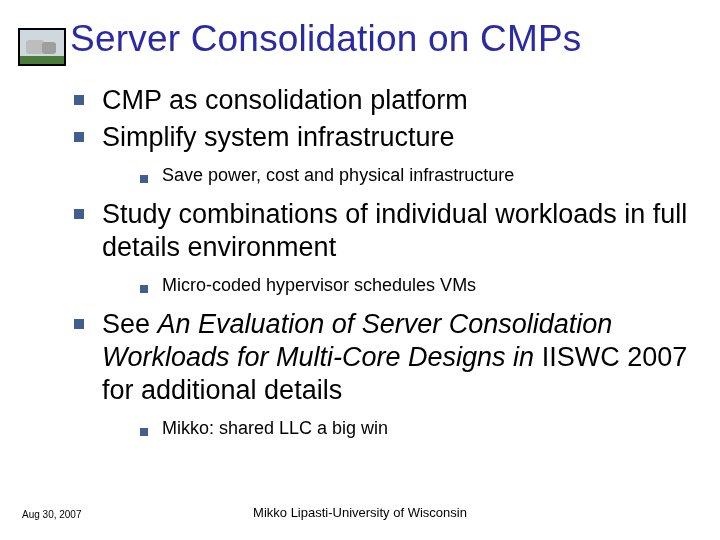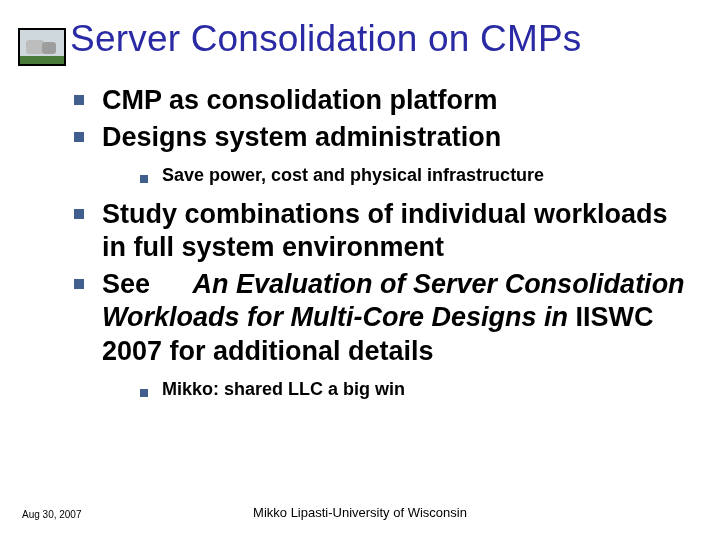--- a/index.html
+++ b/index.html
@@ -58,21 +58,20 @@
     list-style: none;
     margin: 0;
     padding: 0;
   }
   ul.l1 > li {
     font-size: 27px;
     line-height: 1.23;
     margin-bottom: 4px;
     position: relative;
     padding-left: 34px;
-    font-weight: bold;
   }
   ul.l1 > li::before {
     content: "";
     position: absolute;
     left: 6px;
     top: 11px;
     width: 10px;
     height: 10px;
     background: #405f8f;
   }
@@ -90,21 +89,21 @@
   }
   ul.l2 > li::before {
     content: "";
     position: absolute;
     left: 38px;
     top: 11px;
     width: 8px;
     height: 8px;
     background: #405f8f;
   }
-  .ref-line em, .italic { font-style: italic; margin-left: 35px; }
+  .ref-line em, .italic { font-style: italic; }
   .footer-left {
     position: absolute;
     left: 22px;
     bottom: 20px;
     font-size: 10px;
   }
   .footer-center {
     position: absolute;
     bottom: 20px;
     left: 0;
@@ -124,29 +123,34 @@
     <div class="cow2"></div>
   </div>
   <div class="title">Server Consolidation on CMPs</div>
 
   <div class="content">
     <ul class="l1">
       <li>
         <span>CMP as consolidation platform</span>
       </li>
       <li>
-        <span>Designs system administration</span>
+        <span>Simplify system infrastructure</span>
         <ul class="l2">
           <li>
             <span>Save power, cost and physical infrastructure</span>
           </li>
         </ul>
       </li>
       <li>
-        <span>Study combinations of individual workloads in full system environment</span>
+        <span>Study combinations of individual workloads in full details environment</span>
+        <ul class="l2">
+          <li>
+            <span>Micro-coded hypervisor schedules VMs</span>
+          </li>
+        </ul>
       </li>
       <li class="ref-line">
         <span>See </span><em>An Evaluation of Server Consolidation Workloads for Multi-Core Designs in</em><span> IISWC 2007 for additional details</span>
         <ul class="l2">
           <li>
             <span>Mikko: shared LLC a big win</span>
           </li>
         </ul>
       </li>
     </ul>

